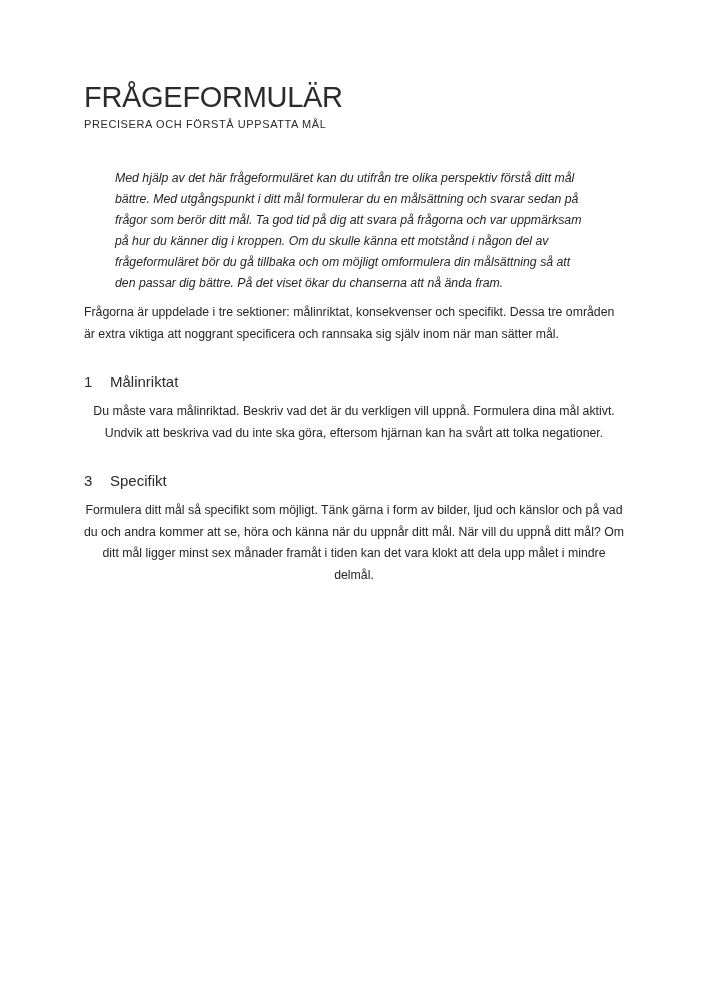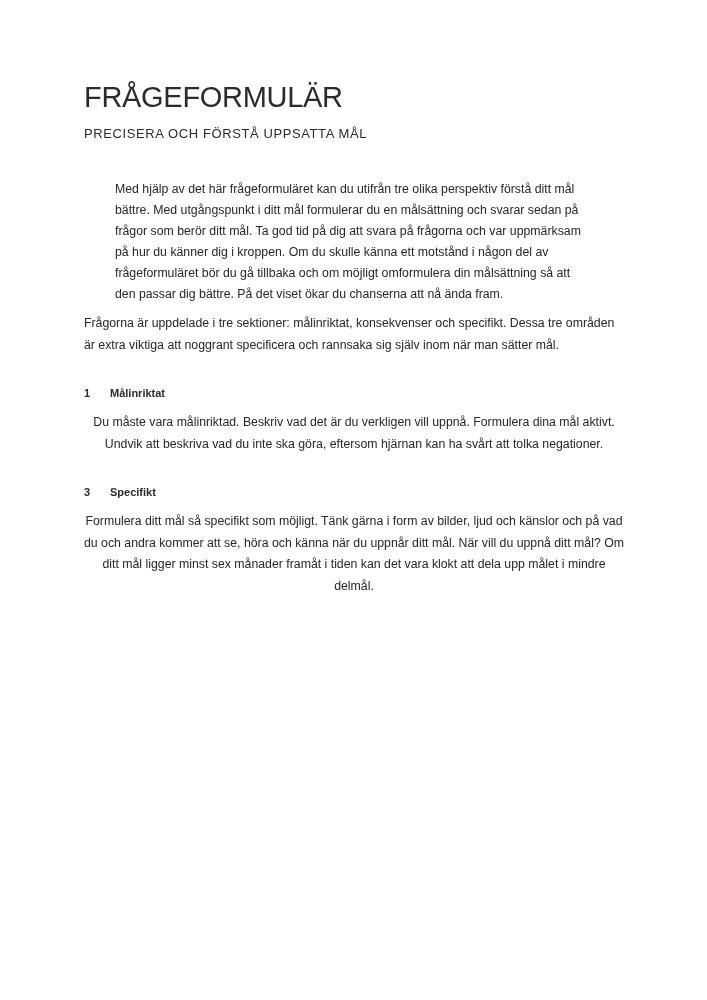--- a/index.html
+++ b/index.html
@@ -25,46 +25,47 @@
   }
   h1.doc-title {
     margin: 80px 0 0 0;
     font-size: 29px;
     font-weight: 300;
     letter-spacing: -0.3px;
     line-height: 34px;
     color: #2b2b2b;
   }
   .doc-subtitle {
-    margin-top: 12px;
-    font-size: 13px;
+    margin-top: 4px;
+    font-size: 11px;
     letter-spacing: 0.6px;
     font-weight: 400;
     color: #2b2b2b;
   }
   p.intro-italic {
     margin: 38px 0 0 31px;
     width: 472px;
+    font-style: italic;
     font-size: 12.3px;
     line-height: 21px;
     color: #262626;
   }
   p.intro-body {
     margin: 8px 0 0 0;
     width: 540px;
     font-size: 12.3px;
     line-height: 21.5px;
   }
   section.doc-section {
     margin-top: 27px;
   }
   h2.sec-heading {
     margin: 0;
-    font-size: 11px;
-    font-weight: 700;
+    font-size: 15px;
+    font-weight: 400;
     line-height: 20px;
     color: #2b2b2b;
   }
   .sec-num {
     display: inline-block;
     width: 26px;
   }
   p.sec-body {
     margin: 9px 0 0 0;
     width: 540px;

